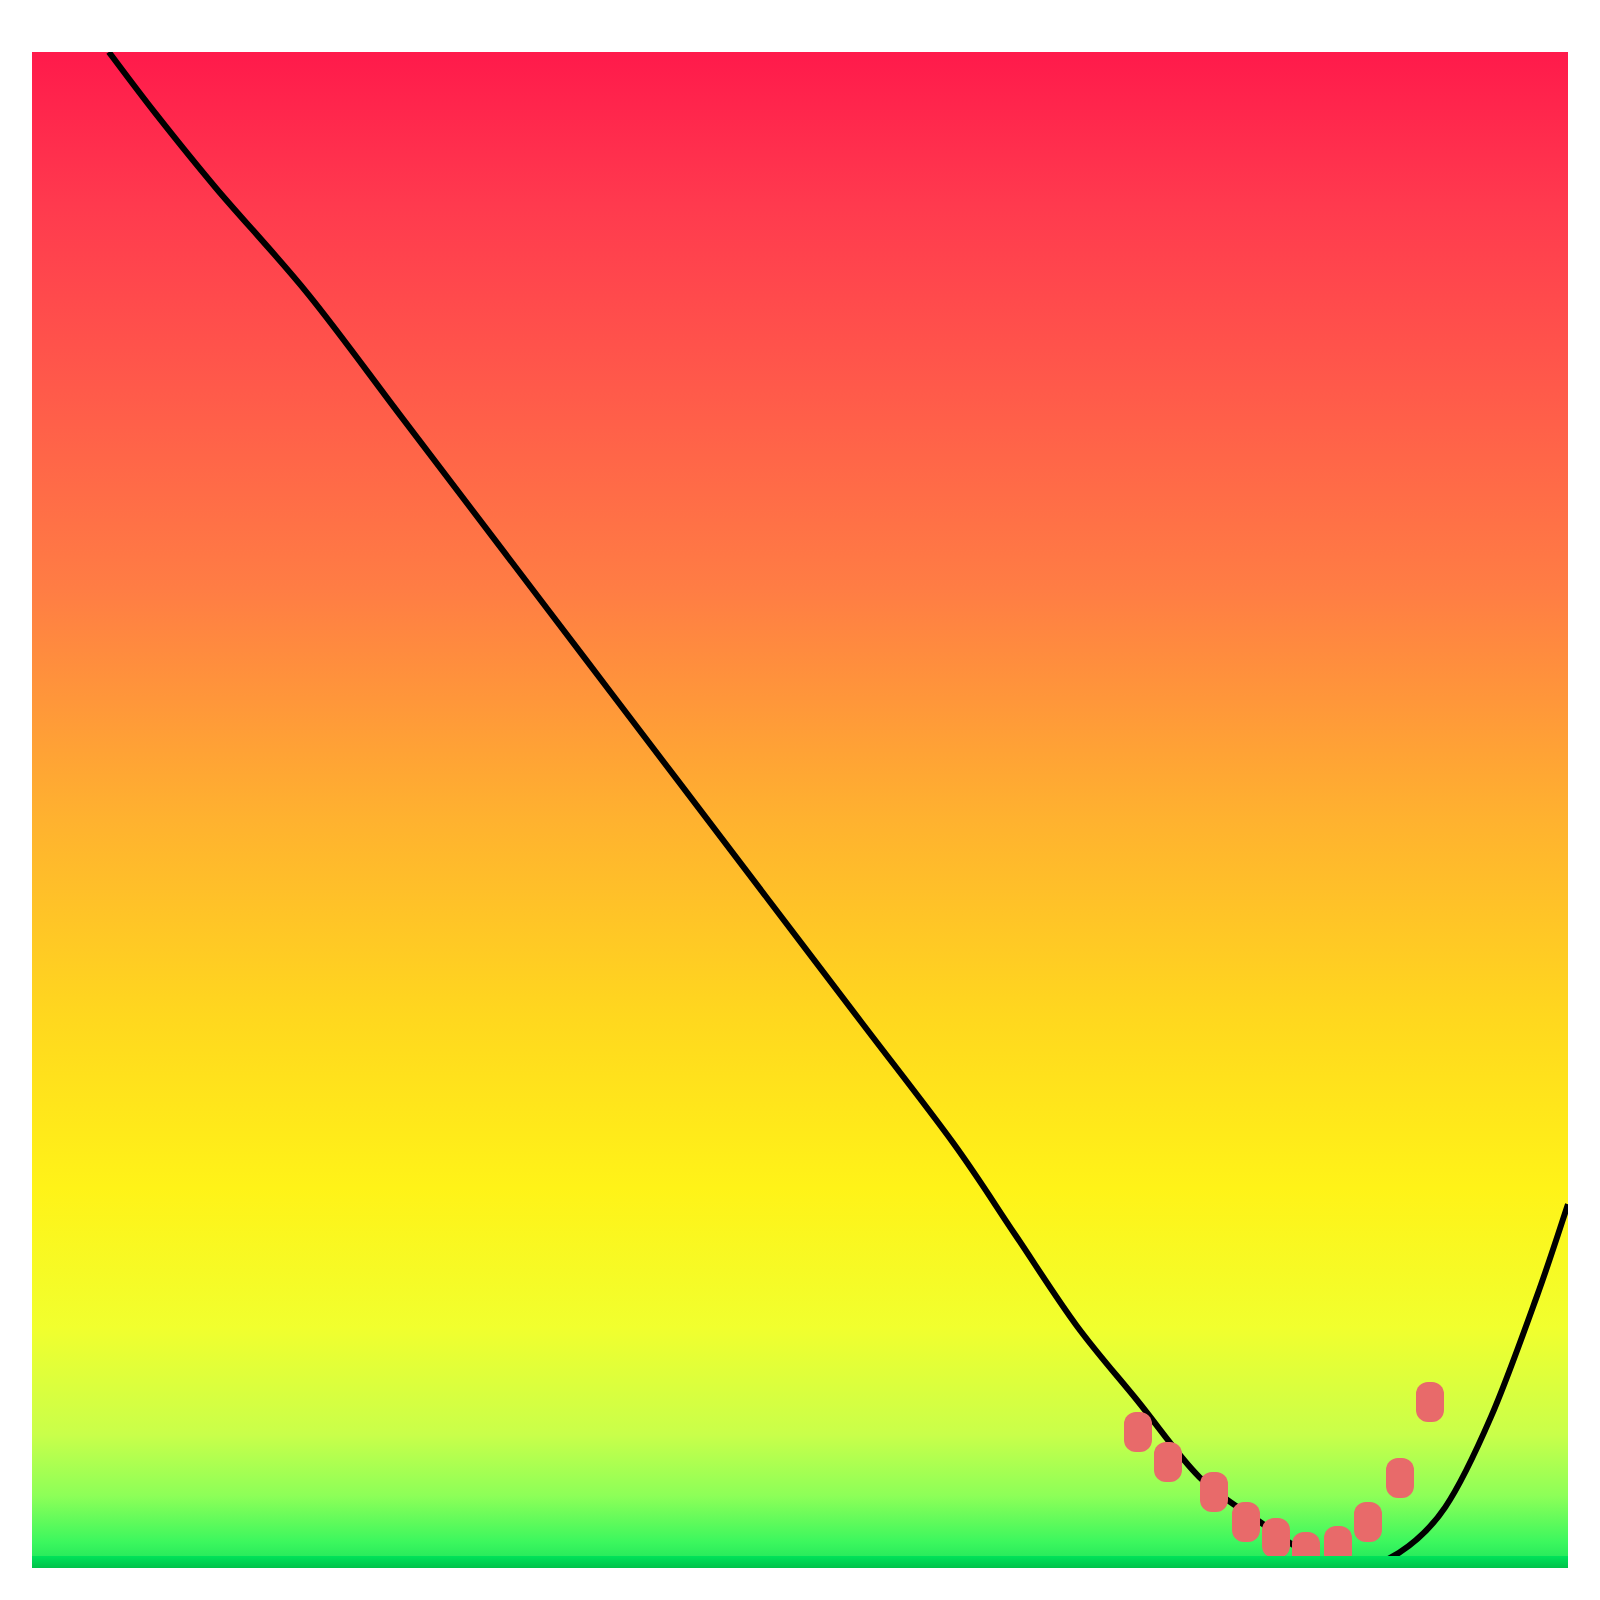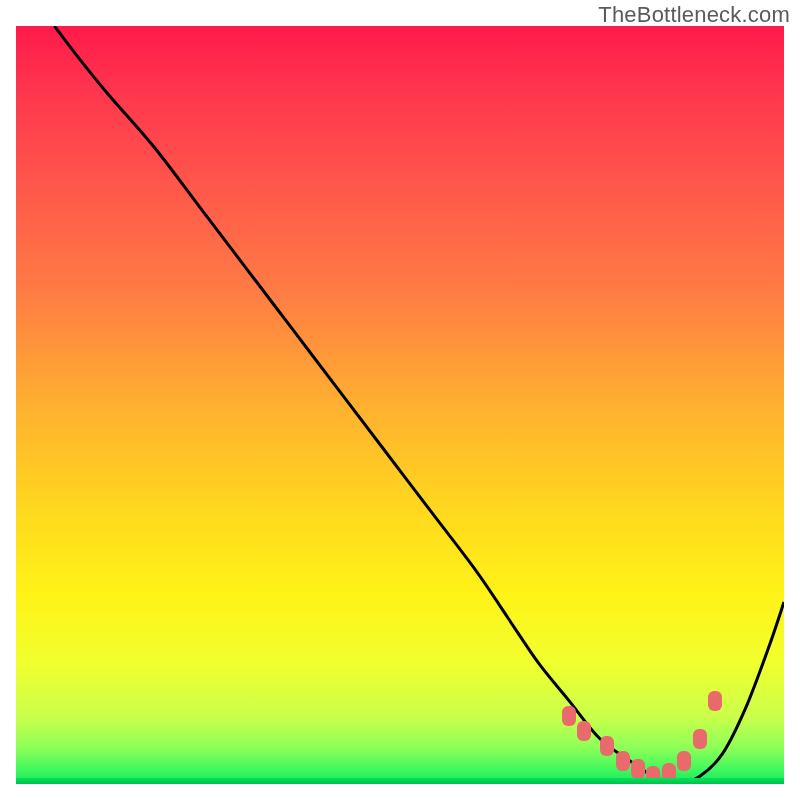--- a/index.html
+++ b/index.html
@@ -51,21 +51,20 @@
     height: 20px;
     border-radius: 6px;
     background: #e86a6a;
     transform: translate(-50%, -50%);
   }
 </style>
 </head>
 <body>
 
 <div class="chart-container">
-  <div class="watermark">TheBottleneck.com</div>
 
   <div class="plot-area">
     <svg class="gradient-bg" viewBox="0 0 100 100" preserveAspectRatio="none">
       <defs>
         <linearGradient id="bg-grad" x1="0" y1="0" x2="0" y2="1">
             <stop offset="0%" stop-color="#ff1a4b"></stop>
             <stop offset="10%" stop-color="#ff3a4e"></stop>
             <stop offset="22%" stop-color="#ff5a4a"></stop>
             <stop offset="35%" stop-color="#ff7d44"></stop>
             <stop offset="50%" stop-color="#ffb22f"></stop>

